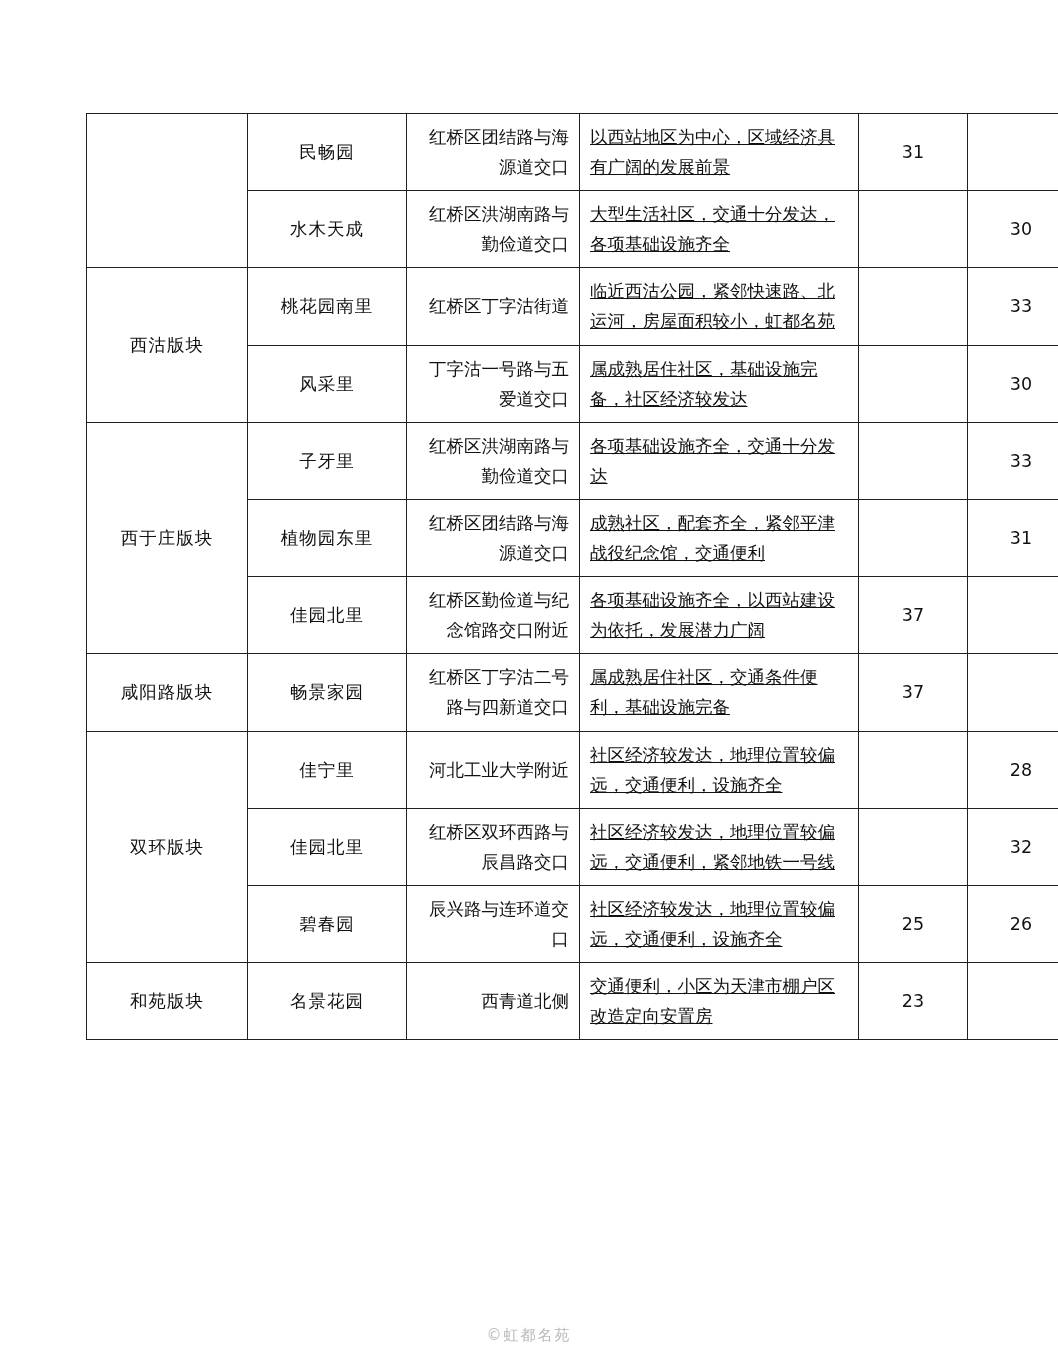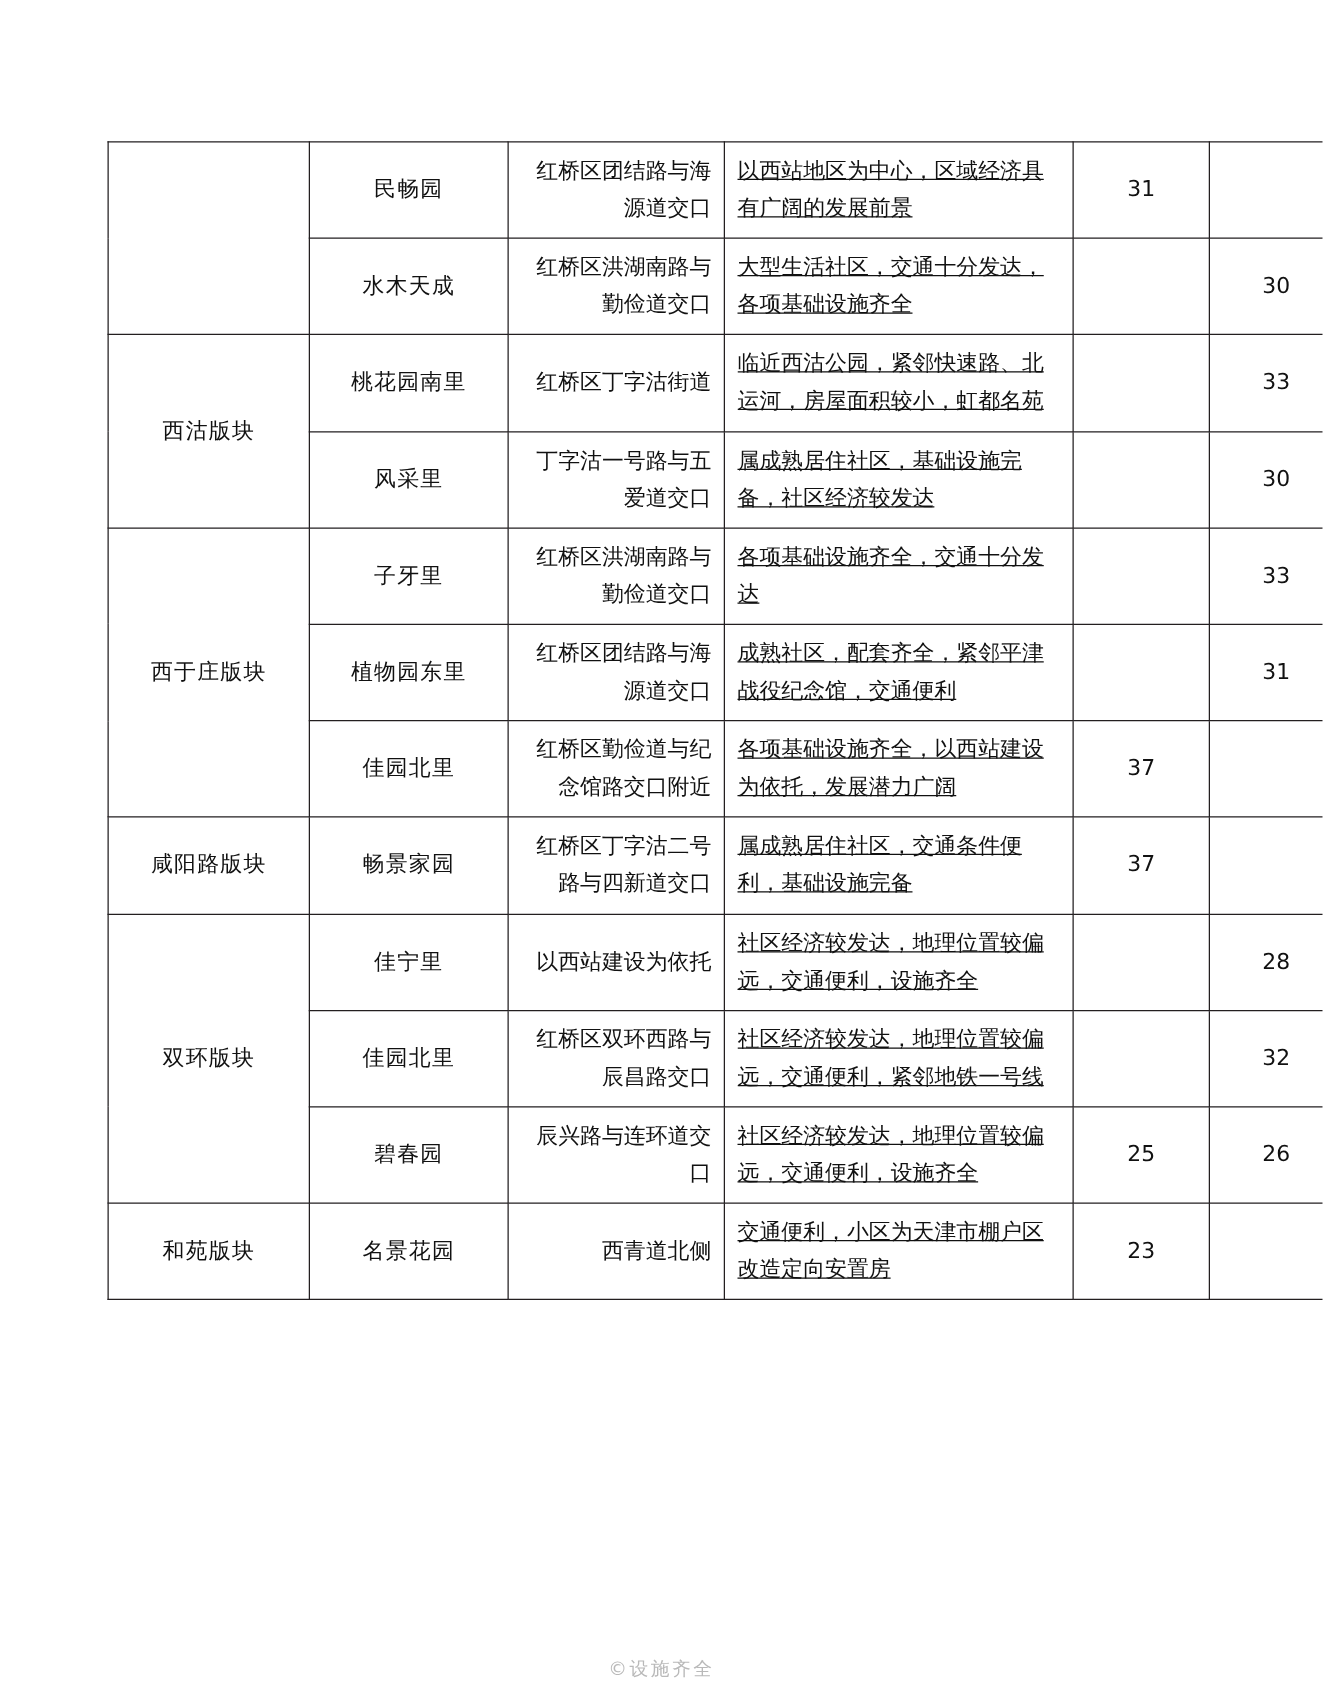--- a/index.html
+++ b/index.html
@@ -151,21 +151,21 @@
             <td class="col-sector" rowspan="1">咸阳路版块</td>
             <td class="col-name">畅景家园</td>
             <td class="col-addr">红桥区丁字沽二号路与四新道交口</td>
             <td class="col-desc"><span class="">属成熟居住社区，交通条件便利，基础设施完备</span></td>
             <td class="col-num1">37</td>
             <td class="col-num2"></td>
           </tr>
           <tr>
             <td class="col-sector" rowspan="3">双环版块</td>
             <td class="col-name">佳宁里</td>
-            <td class="col-addr">以西站建设为依托</td>
+            <td class="col-addr">河北工业大学附近</td>
             <td class="col-desc"><span class="">社区经济较发达，地理位置较偏远，交通便利，设施齐全</span></td>
             <td class="col-num1"></td>
             <td class="col-num2">28</td>
           </tr>
           <tr>
             <td class="col-name">佳园北里</td>
             <td class="col-addr">红桥区双环西路与辰昌路交口</td>
             <td class="col-desc">
               <span class="clip-3">社区经济较发达，地理位置较偏远，交通便利，紧邻地铁一号线</span>
             </td>
@@ -183,14 +183,14 @@
             <td class="col-sector" rowspan="1">和苑版块</td>
             <td class="col-name">名景花园</td>
             <td class="col-addr">西青道北侧</td>
             <td class="col-desc"><span class="">交通便利，小区为天津市棚户区改造定向安置房</span></td>
             <td class="col-num1">23</td>
             <td class="col-num2"></td>
           </tr>
         </tbody>
     </table>
   </div>
-  <div class="watermark">©设施齐全</div>
+  <div class="watermark">©虹都名苑</div>
 </div>
 
 </body></html>

